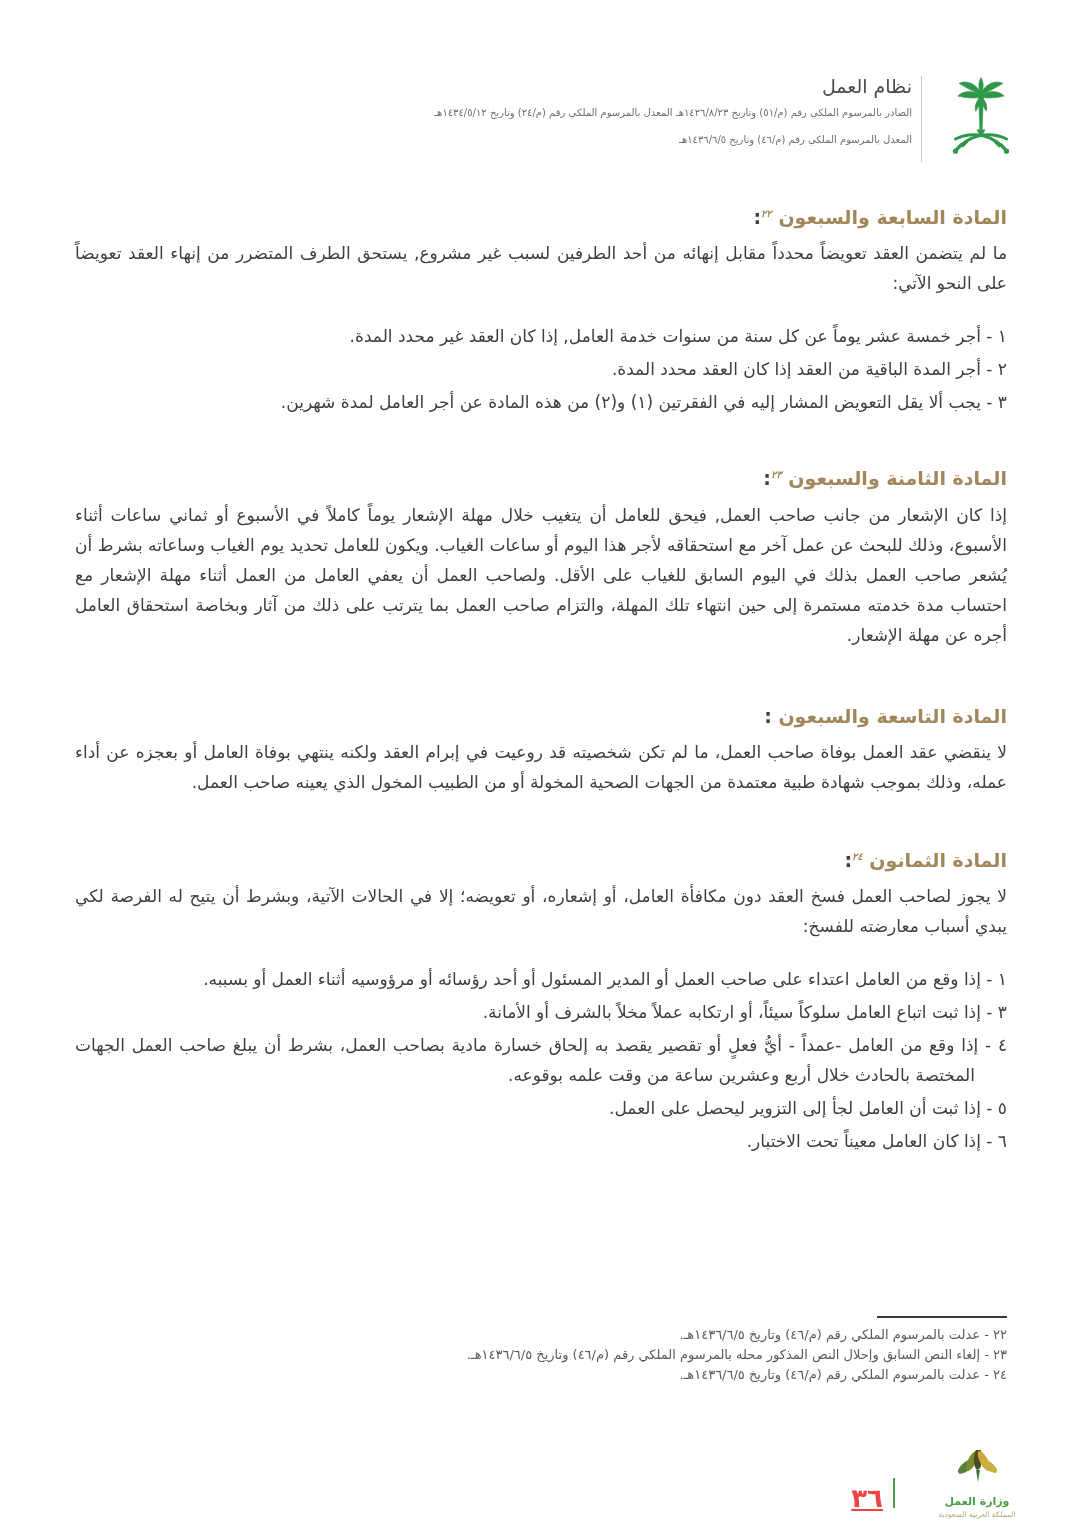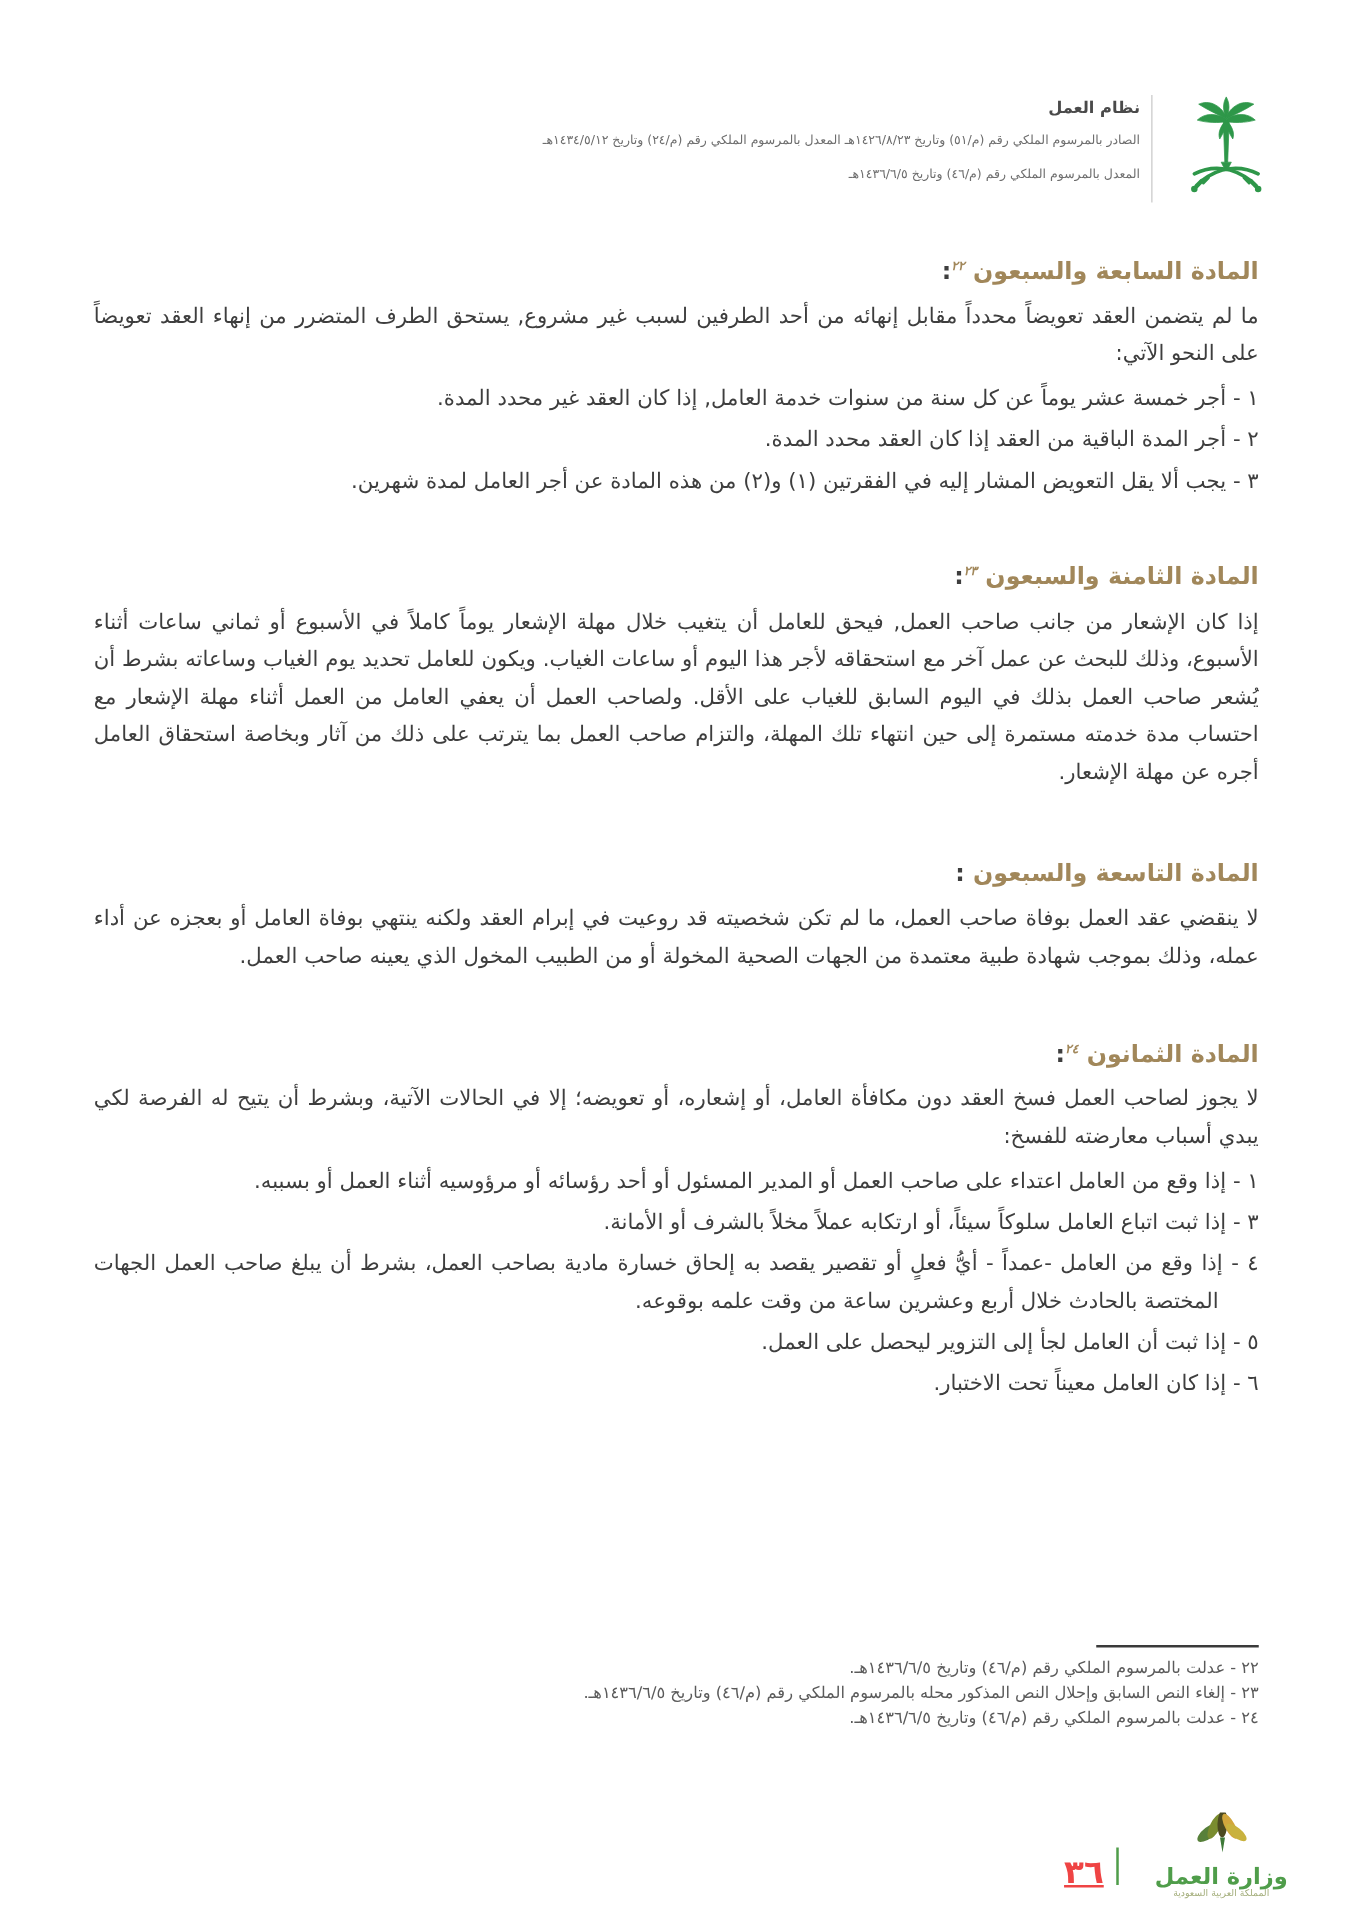--- a/index.html
+++ b/index.html
@@ -9,47 +9,47 @@
     direction:rtl;
     font-family:"DejaVu Sans", sans-serif;
     color:#3e3e3e;
   }
 
   
   .doc-header { display:flex; align-items:flex-start; padding:74px 77px 0 75px; }
   .emblem svg { display:block; }
   .vsep { width:1px; height:86px; background:#c9c9c9; margin:2px 30px 0 9px; }
   .header-text { flex:1; text-align:right; }
-  .header-title { font-size:13px; font-weight:bold; color:#4a4a4a; line-height:25px; }
+  .header-title { font-size:19px; font-weight:normal; color:#4a4a4a; line-height:25px; }
   .header-sub { font-size:10px; color:#6e6e6e; line-height:27px; }
 
   
   main { padding:36px 80px 0 75px; }
   section.article { margin:0; }
   section.article + section.article { margin-top:46px; }
   .a78 { margin-top:44px !important; }
   .a79 { margin-top:52px !important; }
   h2.art-title { font-size:19px; font-weight:bold; color:#a1875a; margin:0 0 7px 0; line-height:28px; }
   h2.art-title sup { font-size:10px;font-style:italic; }
   h2.art-title .colon { color:#3e3e3e; }
   p.art-body { font-size:17px; line-height:30px; margin:0; text-align:justify; }
-  .list { margin-top:6px; }
+  .list { margin-top:23px; }
   .li { font-size:17px; line-height:30px; padding-right:32px; text-indent:-32px; text-align:justify; margin-bottom:3px; }
   .li .mk { white-space:pre; }
 
   
   .footnotes { position:absolute; top:1316px; right:80px; left:85px; }
   .fn-rule { width:130px; height:2px; background:#3a3a3a; margin:0 0 7px auto; }
   .fn { font-size:13px; line-height:20px; color:#5a5a5a; text-align:right; }
 
   
   .doc-footer { position:absolute; bottom:16px; right:50px; display:flex; align-items:center; }
   .ministry-logo { text-align:center; width:120px; }
   .ministry-logo svg { display:block; margin:0 auto 2px auto; }
-  .logo-name { font-size:18px; font-weight:bold; color:#4f9d4a; line-height:16px; }
+  .logo-name { font-size:11px; font-weight:bold; color:#4f9d4a; line-height:16px; }
   .logo-sub { font-size:7.5px; color:#a3ad7a; line-height:10px; }
   .pn-bar { width:2px; height:30px; background:#4f9d4a; margin:16px 22px 0 10px; }
   .pn { font-size:26px; font-weight:bold; color:#ef4444; margin-top:25px;text-decoration:underline; }
 </style>
 </head>
 <body>
 
 <div class="page">
 
   <header class="doc-header">

